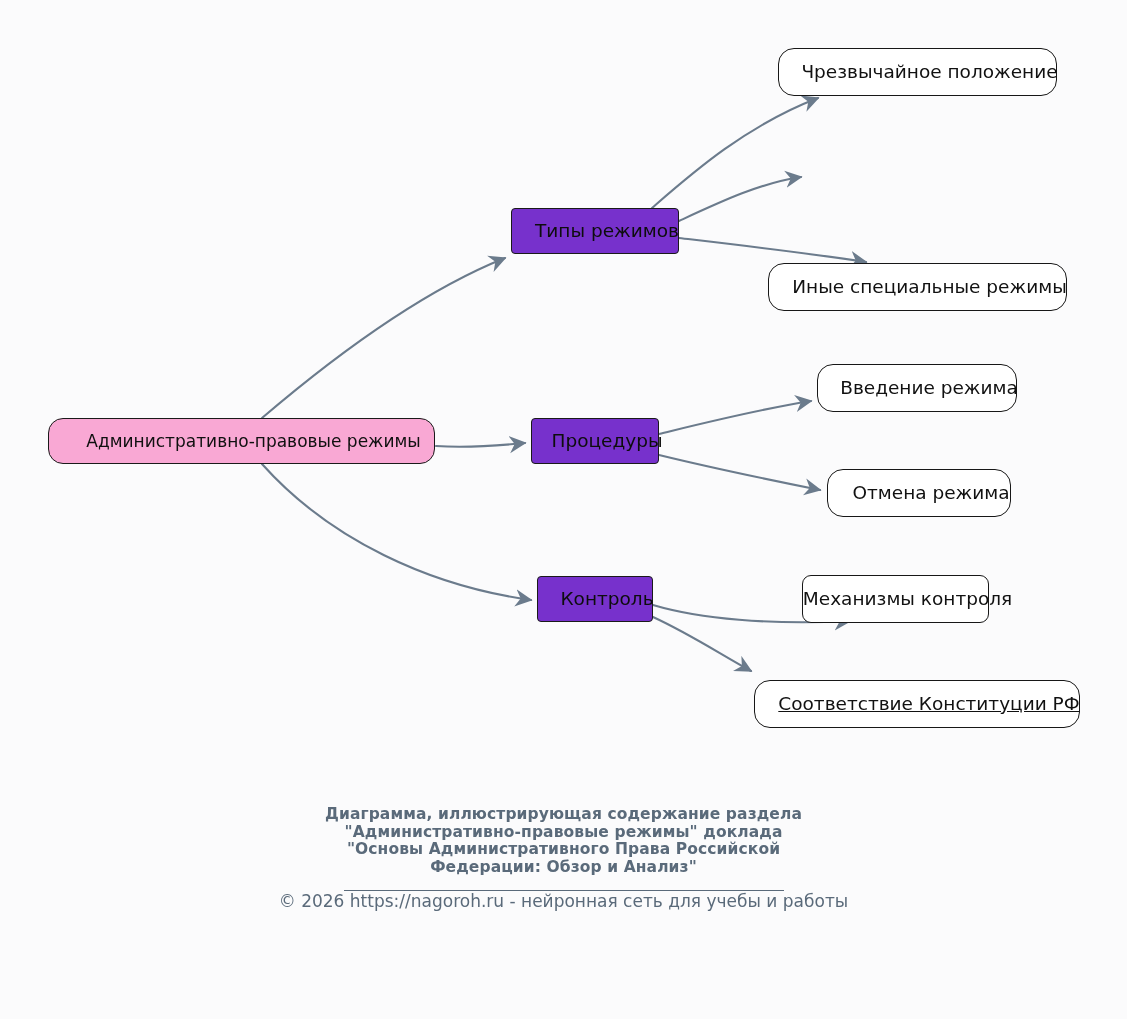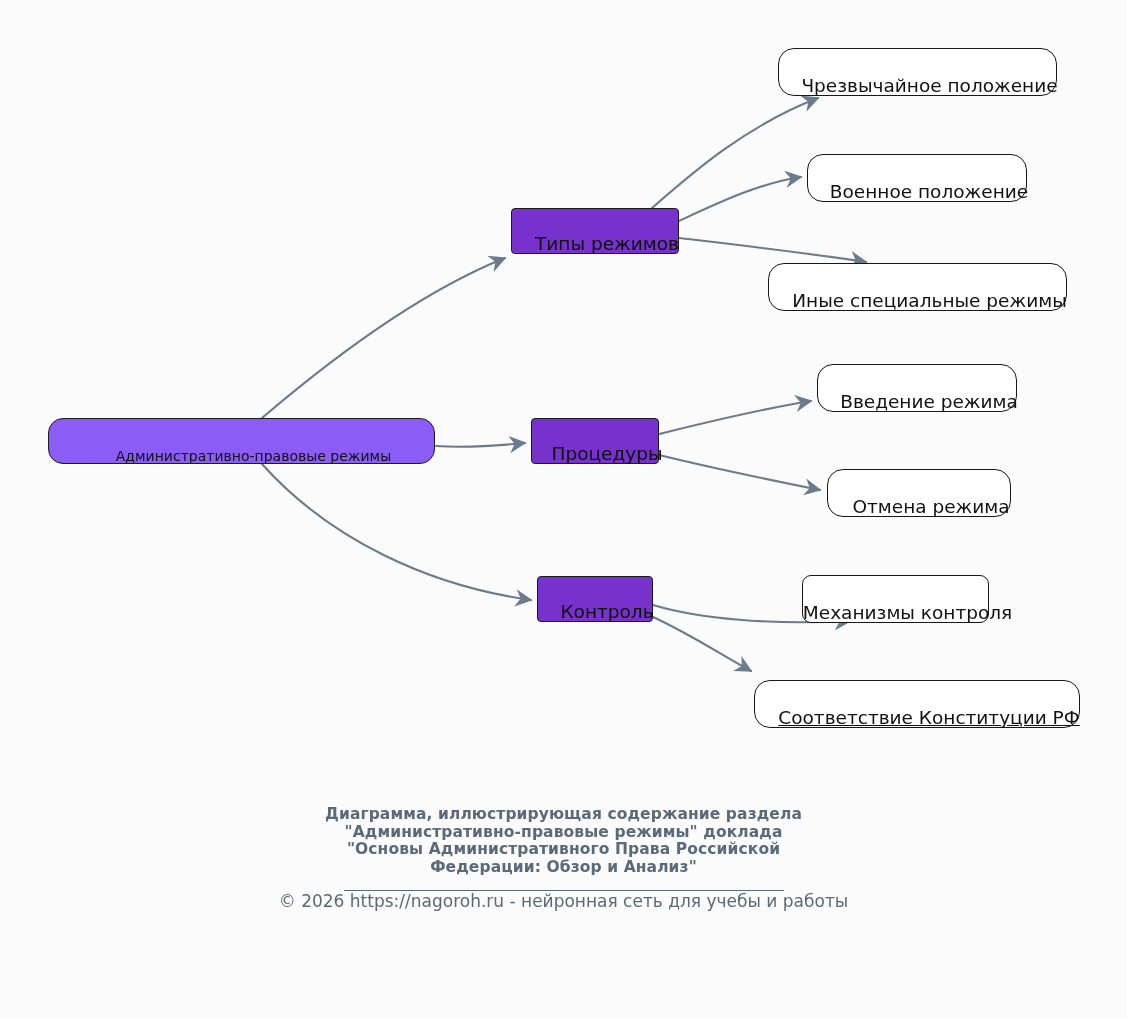--- a/index.html
+++ b/index.html
@@ -22,32 +22,32 @@
     left: 0;
     top: 0;
     width: 1127px;
     height: 1019px;
     pointer-events: none;
   }
   .node {
     position: absolute;
     box-sizing: border-box;
     display: flex;
-    align-items: flex-end;
+    align-items: center;
     justify-content: center;
     border-radius: 14px;
     white-space: nowrap;
     line-height: 1;
     padding-left: 24px;
   }
   .node-root {
-    background: #8b5cf6;
+    background: #f9a8d4;
     border: 1.6px solid #1a1a1a;
     color: #101010;
-    font-size: 14px;
+    font-size: 17px;
     border-radius: 15px;
   }
   .node-branch {
     background: #7731cc;
     border: 1.6px solid #1a1a1a;
     color: #0d0d0d;
     font-size: 18.5px;
     border-radius: 4px;
   }
   .node-leaf {
@@ -132,23 +132,20 @@
   </div>
 
   <div class="node node-branch" style="left:537px; top:576px; width:116px; height:46px;">
     <span class="node-label">Контроль</span>
   </div>
 
   <div class="node node-leaf" style="left:778px; top:48px; width:279px; height:48px;">
     <span class="node-label">Чрезвычайное положение</span>
   </div>
 
-  <div class="node node-leaf" style="left:807px; top:154px; width:220px; height:48px;">
-    <span class="node-label">Военное положение</span>
-  </div>
 
   <div class="node node-leaf" style="left:817px; top:364px; width:200px; height:48px;">
     <span class="node-label">Введение режима</span>
   </div>
 
   <div class="node node-leaf" style="left:768px; top:263px; width:299px; height:48px;">
     <span class="node-label">Иные специальные режимы</span>
   </div>
 
   <div class="node node-leaf" style="left:827px; top:469px; width:184px; height:48px;">

